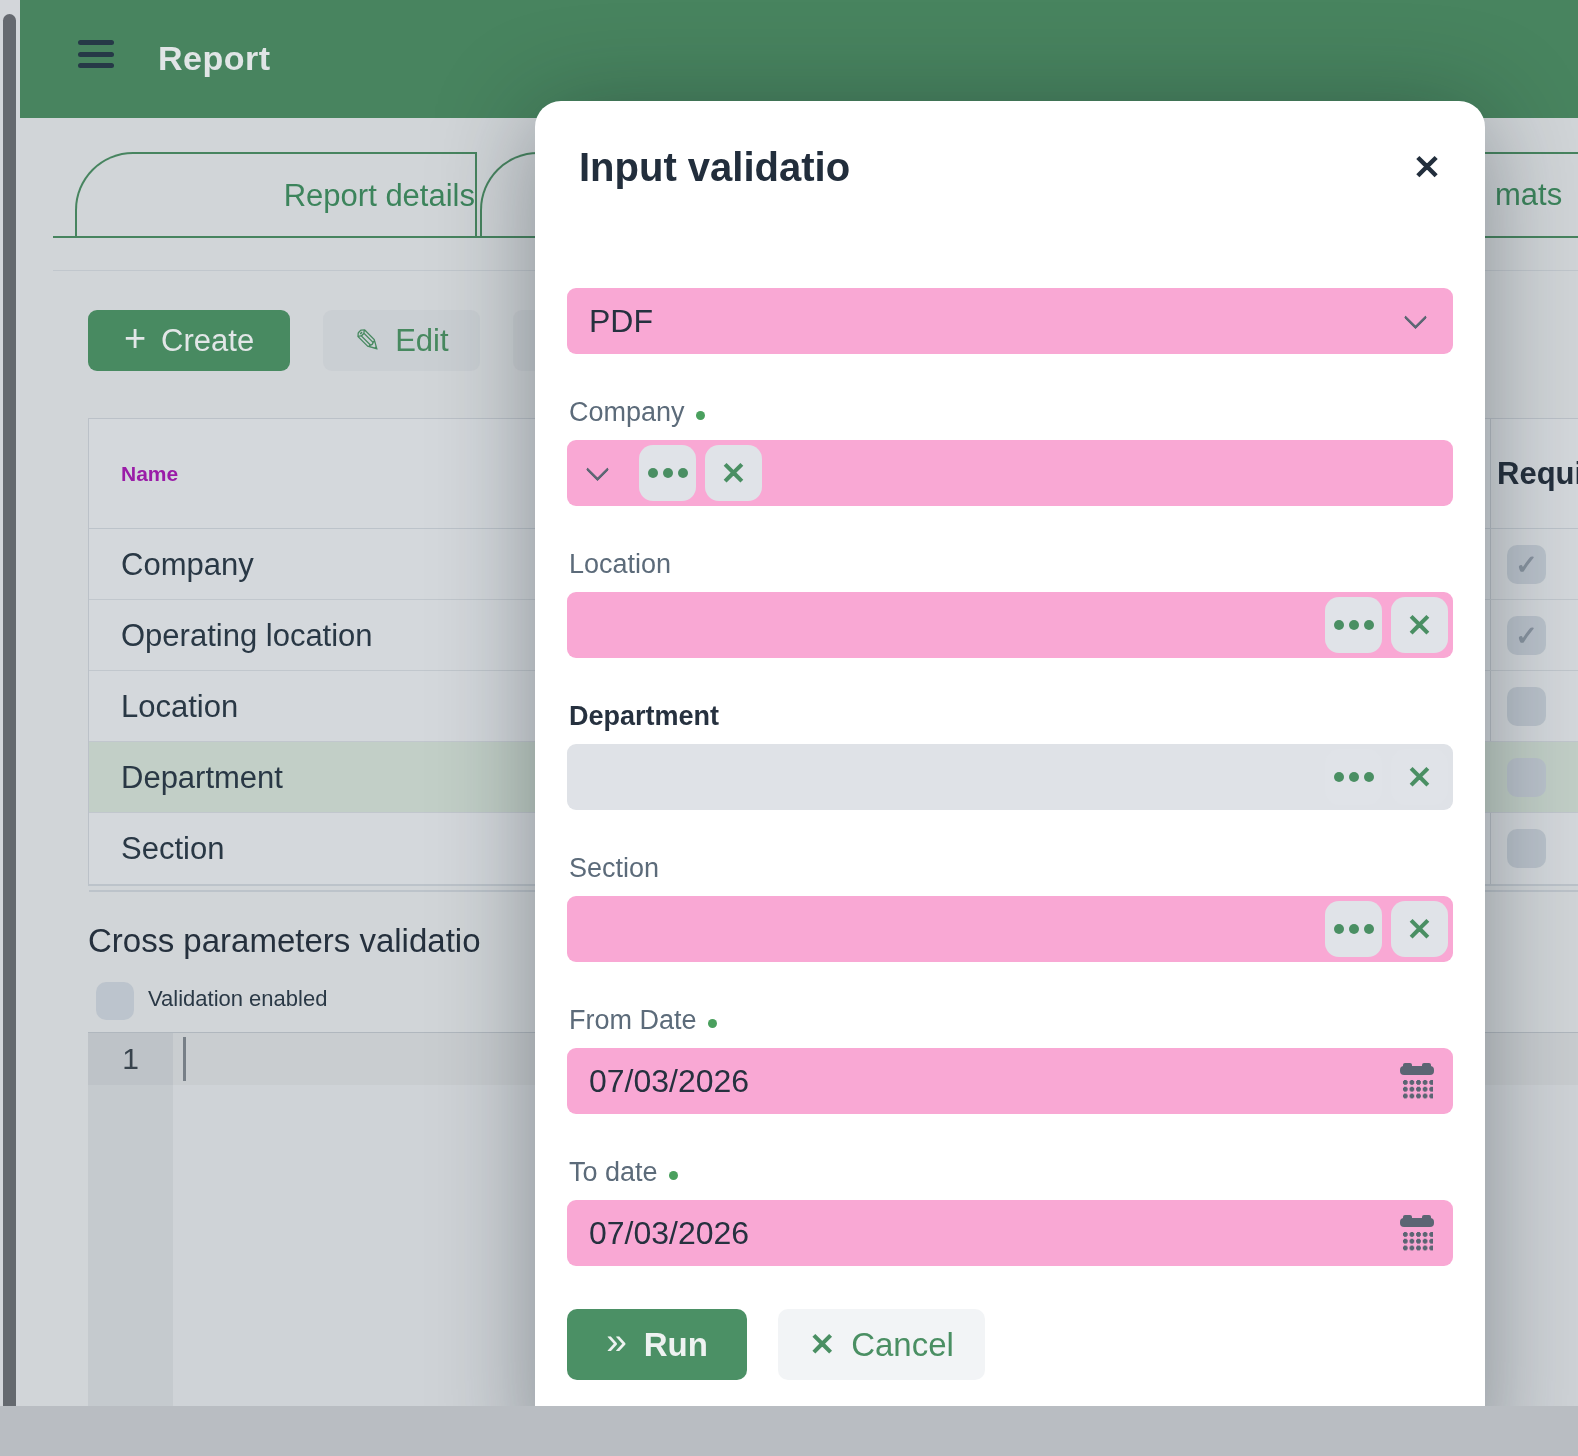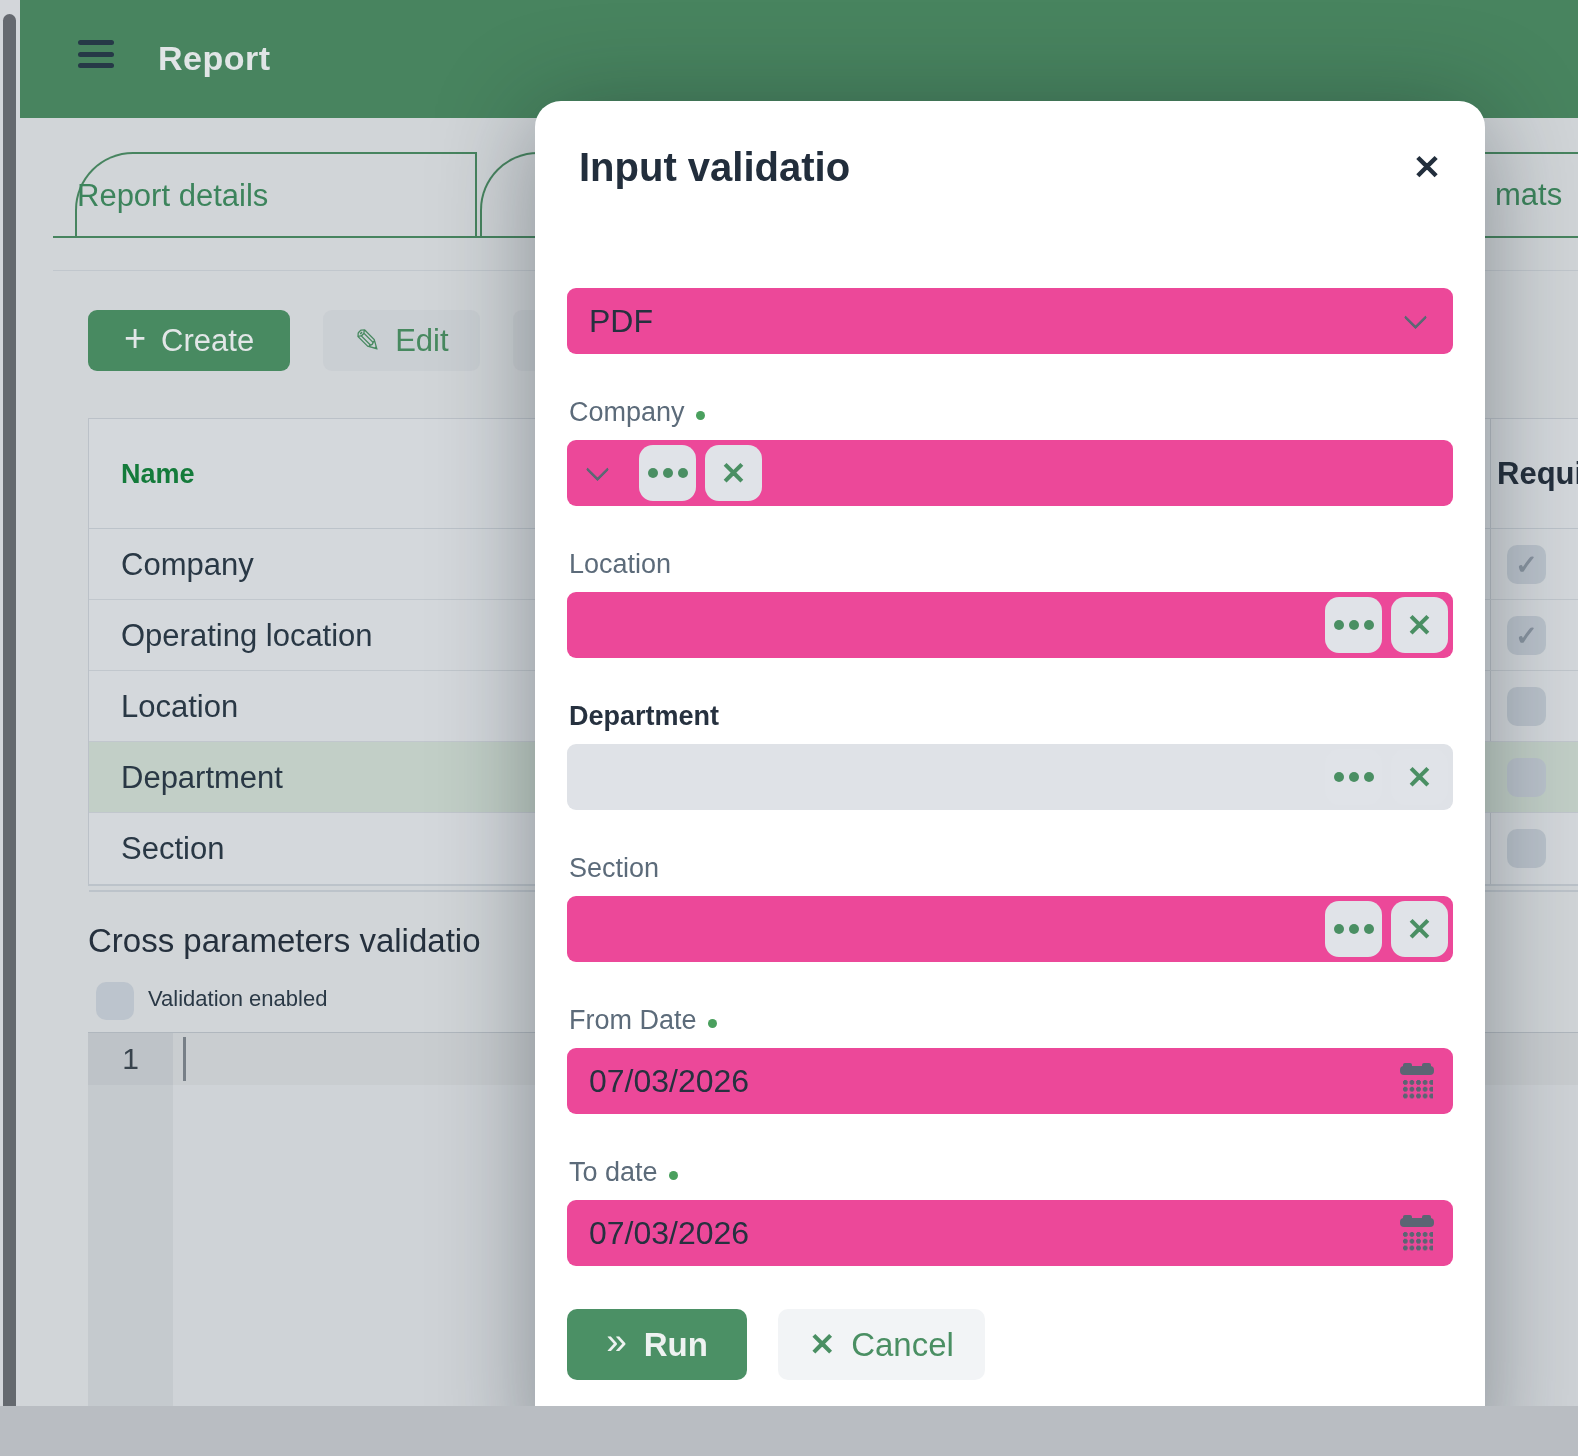--- a/index.html
+++ b/index.html
@@ -13,37 +13,37 @@
   .scroll-thumb { position:absolute; left:3px; top:14px; width:13px; height:1408px; background:#65696f; border-radius:7px; }
   
   .page { position:absolute; left:20px; top:0; right:0; height:1456px; z-index:1; }
   .appbar { position:absolute; left:0; top:0; right:0; height:118px; background:#4b8a63; }
   .hamburger { position:absolute; left:58px; top:40px; width:38px; height:38px; cursor:pointer; }
   .hamburger i { display:block; width:36px; height:5px; background:#273a49; border-radius:2.5px; margin:0 0 6.5px 0; }
   .app-title { position:absolute; left:138px; top:0; line-height:116px; font-size:34px; font-weight:bold; color:#edf0f1; letter-spacing:0.5px; }
   
   .tab-baseline { position:absolute; left:33px; top:236px; right:0; height:2px; background:#4a8a63; }
   .tab { position:absolute; top:152px; height:86px; border:2px solid #4a8a63; border-bottom:none; border-radius:58px 0 0 0; color:#3f8a5f; font-size:31px; }
-  .tab1 { left:55px; width:402px; display:flex; align-items:center; justify-content:flex-start; }
+  .tab1 { left:55px; width:402px; display:flex; align-items:center; justify-content:flex-end; }
   .tab2 { left:460px; right:-4px; }
   .tab2-label { position:absolute; left:1013px; top:0; line-height:82px; color:#3f8a5f; font-size:31px; }
   .divider { position:absolute; left:33px; top:270px; right:0; height:1px; background:#cbd0d6; }
   
   .btn { border:none; cursor:pointer; display:flex; align-items:center; justify-content:center; font-family:inherit; }
   .btn-create { position:absolute; left:68px; top:310px; width:202px; height:61px; background:#4b9065; border-radius:9px; color:#eef1f2; font-size:31px; gap:15px; }
   .btn-create .plus { font-size:38px; font-weight:400; margin-top:-4px; }
   .btn-edit { position:absolute; left:303px; top:310px; width:157px; height:61px; background:#d4d8dd; border-radius:9px; color:#4a8f63; font-size:31px; gap:14px; }
   .btn-edit .pencil { font-size:32px; }
   .btn-sliver { position:absolute; left:493px; top:310px; width:120px; height:61px; background:#d4d8dd; border-radius:9px; }
   
   .ptable { position:absolute; left:68px; top:418px; right:0; background:#dfe2e6; border:1px solid #c4cad1; border-right:none; border-bottom:2px solid #c6ccd3; }
   .ptable::after { content:""; position:absolute; left:0; right:0; bottom:-8px; height:2px; background:#c6ccd3; }
   .col-border { position:absolute; left:1401px; top:0; bottom:0; width:1px; background:#c2c8d0; }
   .thead { position:relative; height:110px; border-bottom:1px solid #c6ccd3; }
-  .name-h { position:absolute; left:32px; line-height:110px; font-size:27px; font-weight:600; color:#15803d; }
+  .name-h { position:absolute; left:32px; line-height:110px; font-size:21px; font-weight:600; color:#a21caf; }
   .req-h { position:absolute; left:1408px; line-height:110px; font-size:31px; font-weight:600; color:#26313f; white-space:nowrap; }
   .trow { position:relative; height:71px; border-bottom:1px solid #cbd0d6; cursor:pointer; }
   .trow:last-child { border-bottom:none; }
   .trow.selected { background:#ccd8d0; }
   .rname { position:absolute; left:32px; line-height:71px; font-size:31px; color:#2b3947; }
   .cb { position:absolute; left:1418px; top:16px; width:39px; height:39px; border-radius:10px; background:#c5ccd5;
         display:flex; align-items:center; justify-content:center; color:#8f9aa7; font-size:27px; font-weight:bold; }
   
   .cross-heading { position:absolute; left:68px; top:922px; font-size:33px; font-weight:normal; color:#26313f; white-space:nowrap; }
   .val-box { position:absolute; left:76px; top:982px; width:38px; height:38px; border-radius:10px; background:#c6cdd6; cursor:pointer; }
@@ -61,21 +61,21 @@
            border-radius:26px 26px 0 0; box-shadow:0 12px 100px rgba(15,25,35,0.38); z-index:20;
            padding:44px 32px 0 32px; }
   .modal-title { font-size:40px; font-weight:bold; color:#222e3c; margin-left:12px; }
   .modal-close { position:absolute; right:36px; top:44px; width:44px; height:44px; border:none; background:none;
                  font-size:34px; font-weight:600; color:#222e3c; cursor:pointer; line-height:44px; text-align:center; }
   .fields { margin-top:98px; }
   .fblock { margin-bottom:43px; }
   .flabel-row { display:flex; align-items:center; gap:11px; margin:0 0 12px 2px; font-size:27px; color:#5c6b7a; }
   .flabel-row.emph { color:#26313f; font-weight:600; }
   .req-dot { width:9px; height:9px; border-radius:50%; background:#4aa05e; margin-top:5px; }
-  .fbox { height:66px; background:#ec4899; border-radius:9px; display:flex; align-items:center; padding:0 5px 0 22px; cursor:pointer; }
+  .fbox { height:66px; background:#f9a8d4; border-radius:9px; display:flex; align-items:center; padding:0 5px 0 22px; cursor:pointer; }
   .fbox.dark { background:#dfe2e7; }
   .fvalue { font-size:32px; color:#26313f; flex:1; }
   .chev { width:17px; height:17px; border-right:3.5px solid #5d6774; border-bottom:3.5px solid #5d6774;
           transform:rotate(45deg); border-radius:2.5px; margin:-8px 24px 0 0; flex:none; }
   .sbtn { width:57px; height:56px; border-radius:14px; background:#e0e3e8; border:none; cursor:pointer;
           display:flex; align-items:center; justify-content:center; margin-left:9px; flex:none; }
   .sbtn .dot { width:10px; height:10px; border-radius:50%; background:#4a8f63; margin:0 2.5px; }
   .sbtn.clear { color:#4a8f63; font-size:31px; font-weight:bold; font-family:inherit; }
   .cal { position:relative; width:34px; height:36px; margin:0 14px 0 0; flex:none; cursor:pointer; }
   .cal-top { position:absolute; top:3px; left:0; right:0; height:9px; background:#5b6573; border-radius:4px; }

